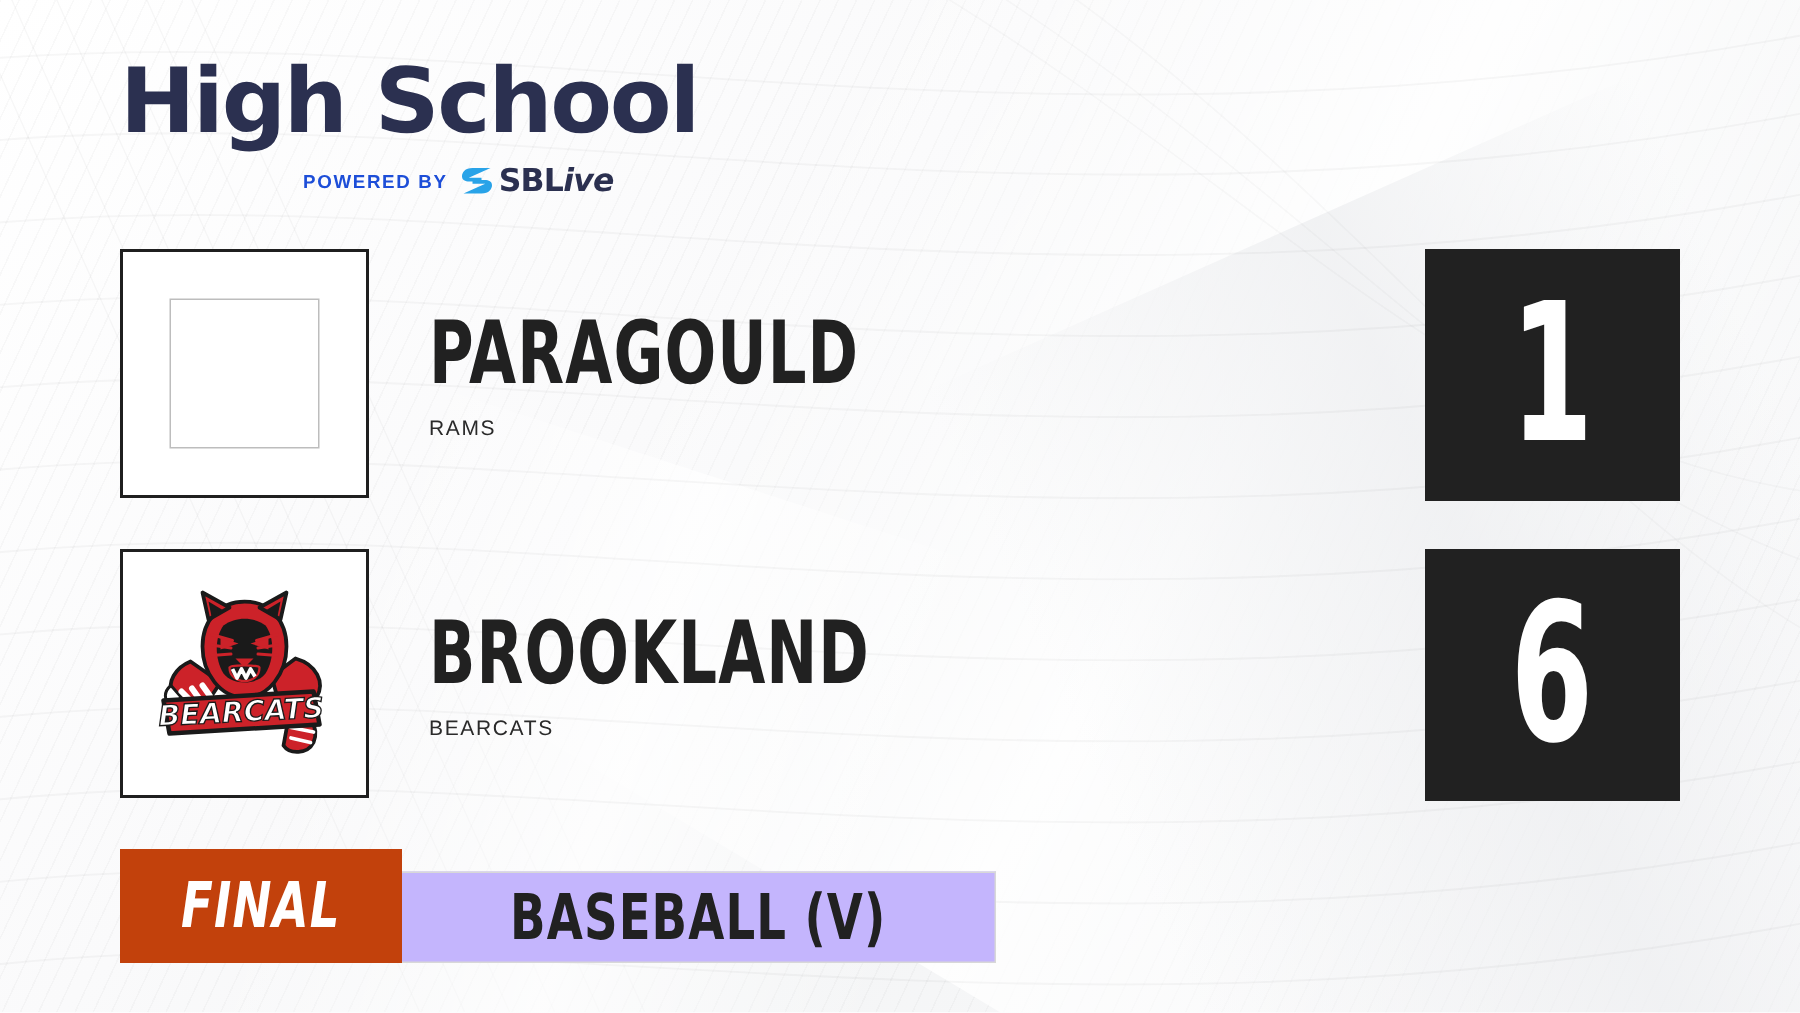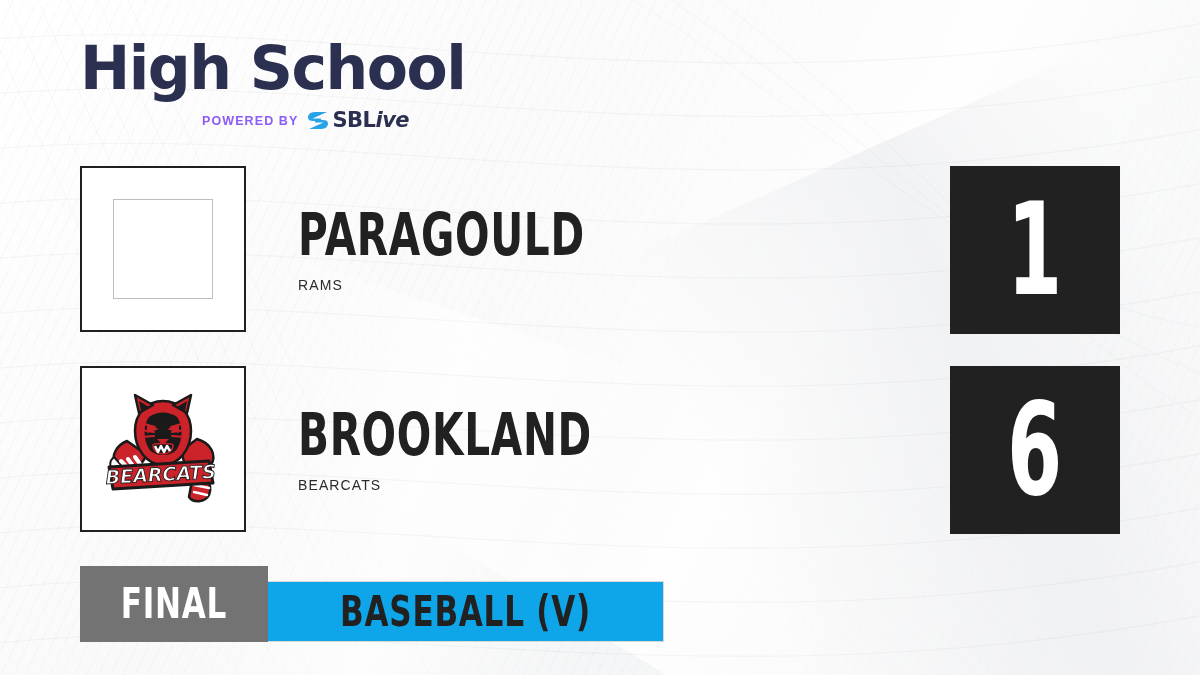--- a/index.html
+++ b/index.html
@@ -97,21 +97,21 @@
     top: 72px;
     display: flex;
     align-items: center;
     gap: 9px;
     white-space: nowrap;
   }
   #powered-label {
     font-size: 12.5px;
     font-weight: 700;
     letter-spacing: 1.1px;
-    color: #8b5cf6;
+    color: #1d4ed8;
   }
   .sblive-lockup {
     display: flex;
     align-items: center;
     gap: 3px;
   }
   .sblive-mark { display: block; }
   .sblive-text {
     font-family: "DejaVu Sans", sans-serif;
     font-weight: 700;
@@ -152,21 +152,21 @@
     width: 100px;
     height: 100px;
     border: 1px solid #bdbdbd;
     box-sizing: border-box;
     background: #ffffff;
   }
   .logo-art { display: block; }
 
   .team-text {
     position: absolute;
-    left: 218px;
+    left: 206px;
     top: 0;
     height: 166px;
     display: flex;
     flex-direction: column;
     justify-content: center;
   }
   .team-name {
     font-family: "DejaVu Sans", sans-serif;
     font-weight: 700;
     font-size: 58px;
@@ -209,31 +209,32 @@
   
   #status-banner {
     position: absolute;
     left: 80px;
     top: 566px;
     height: 76px;
     display: flex;
     align-items: stretch;
   }
   #status-state {
-    background: #737373;
+    background: #c2410c;
     color: #ffffff;
     display: flex;
     align-items: center;
     justify-content: center;
     padding: 0 22px;
     min-width: 104px;
     box-sizing: border-box;
+    font-style: italic;
   }
   #status-sport {
-    background: #0ea5e9;
+    background: #c4b5fd;
     color: #212121;
     display: flex;
     align-items: center;
     justify-content: center;
     padding: 0 28px;
     border: 1px solid #d8d8d8;
     border-left: none;
     box-sizing: border-box;
     margin-top: 15px;
   }

